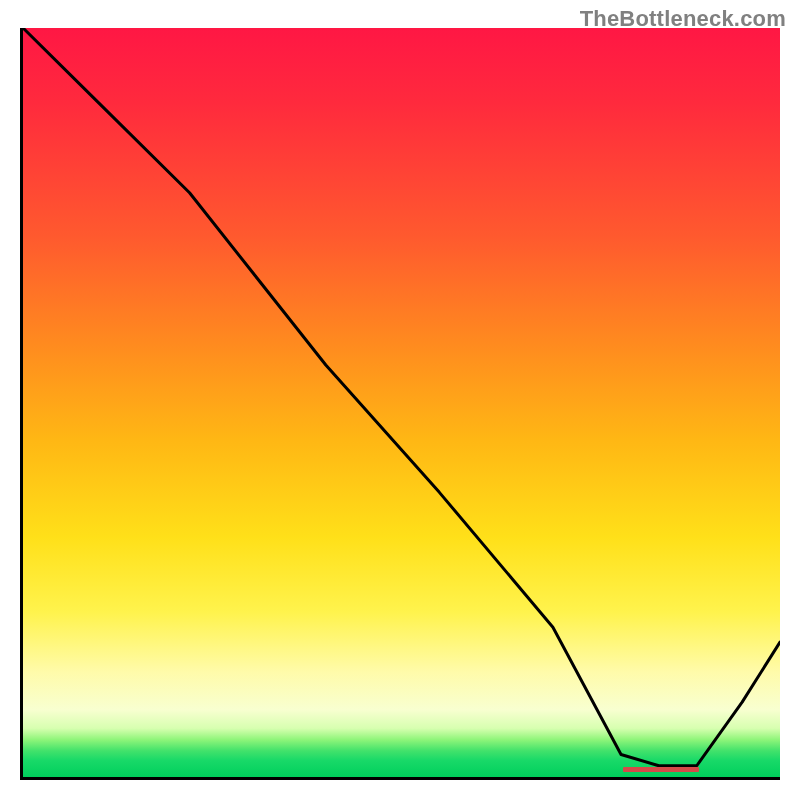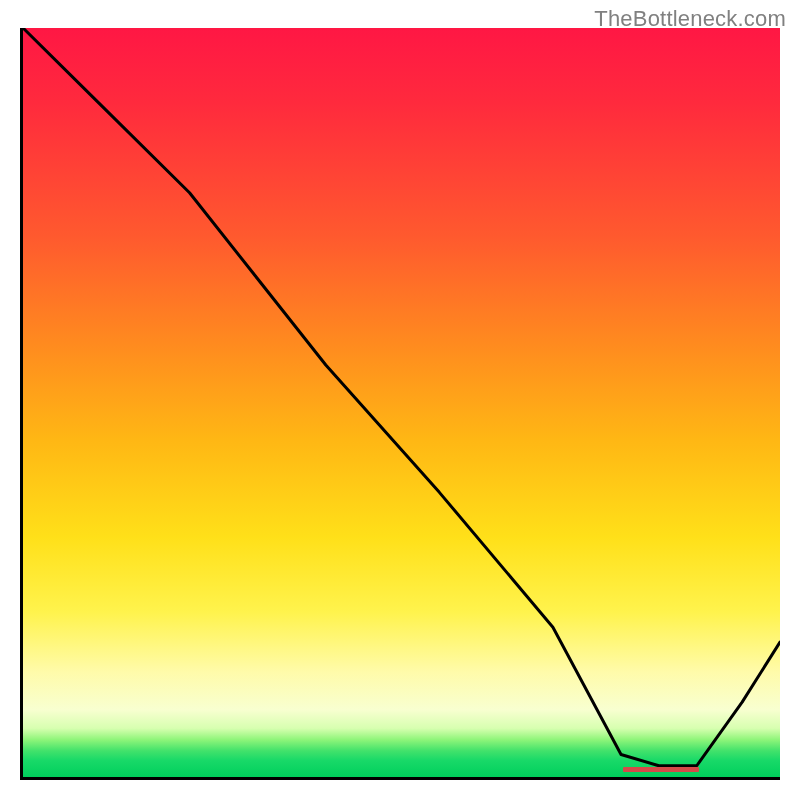--- a/index.html
+++ b/index.html
@@ -14,21 +14,21 @@
   .wrap {
     position: relative;
     width: 800px;
     height: 800px;
   }
   .watermark {
     position: absolute;
     top: 6px;
     right: 14px;
     font-size: 22px;
-    font-weight: normal;
+    font-weight: bold;
     color: #808080;
     letter-spacing: 0.2px;
     z-index: 5;
   }
   .plot {
     position: absolute;
     left: 20px;
     top: 28px;
     width: 760px;
     height: 752px;

